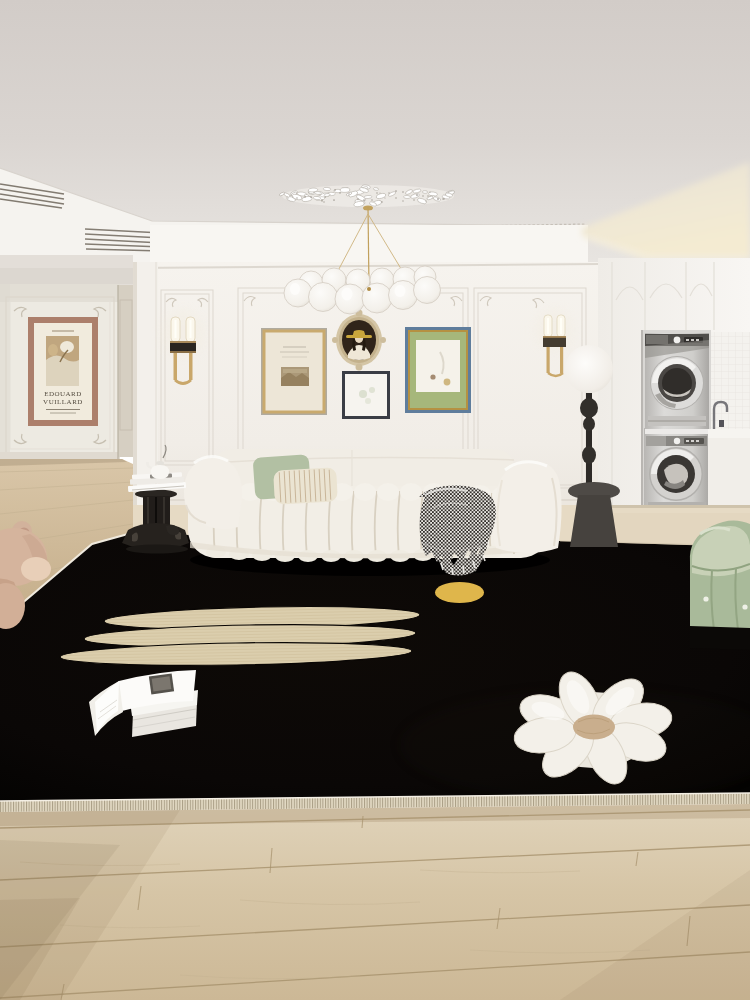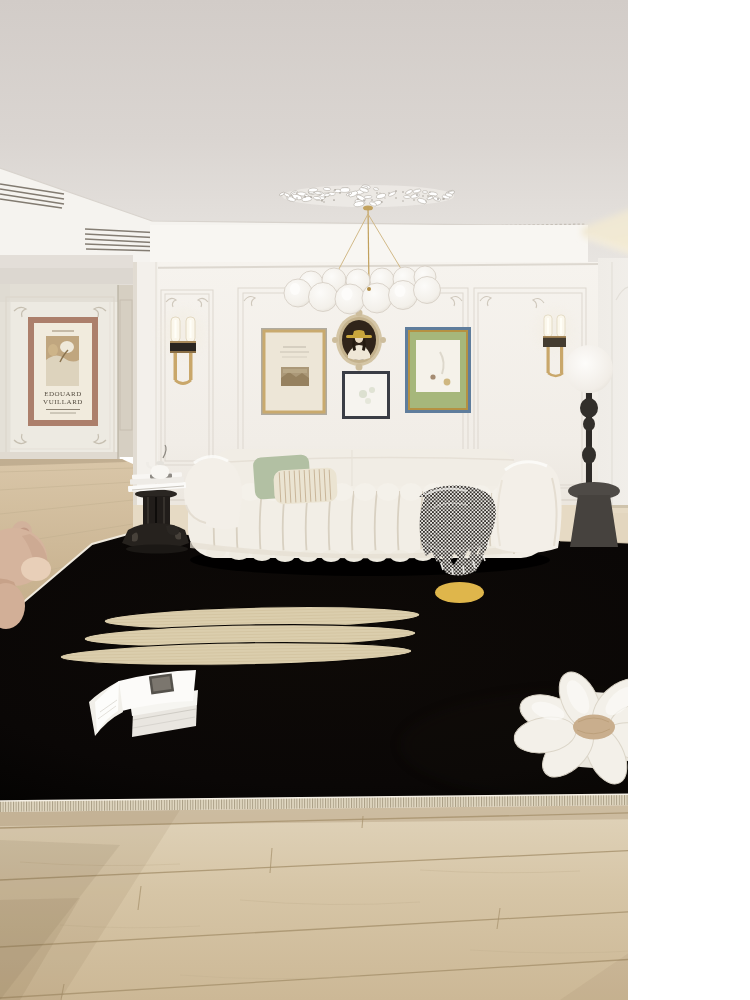--- a/index.html
+++ b/index.html
@@ -1,16 +1,16 @@
 <!DOCTYPE html>
 <html><head>
 <meta charset="utf-8">
 <style>
   html,body{margin:0;padding:0;background:#fff;font-family:"Liberation Sans",sans-serif;}
-  #scene{width:628px;height:1000px;position:relative;overflow:hidden;}
+  #scene{width:750px;height:1000px;position:relative;overflow:hidden;}
 </style>
 </head>
 <body>
 <div id="scene">
 <svg width="750" height="1000" viewBox="0 0 750 1000" xmlns="http://www.w3.org/2000/svg">
 <defs>
   <filter id="soft3" x="-20%" y="-20%" width="140%" height="140%">
           <feGaussianBlur stdDeviation="3"></feGaussianBlur>
         </filter>
   <filter id="soft6" x="-30%" y="-30%" width="160%" height="160%">

